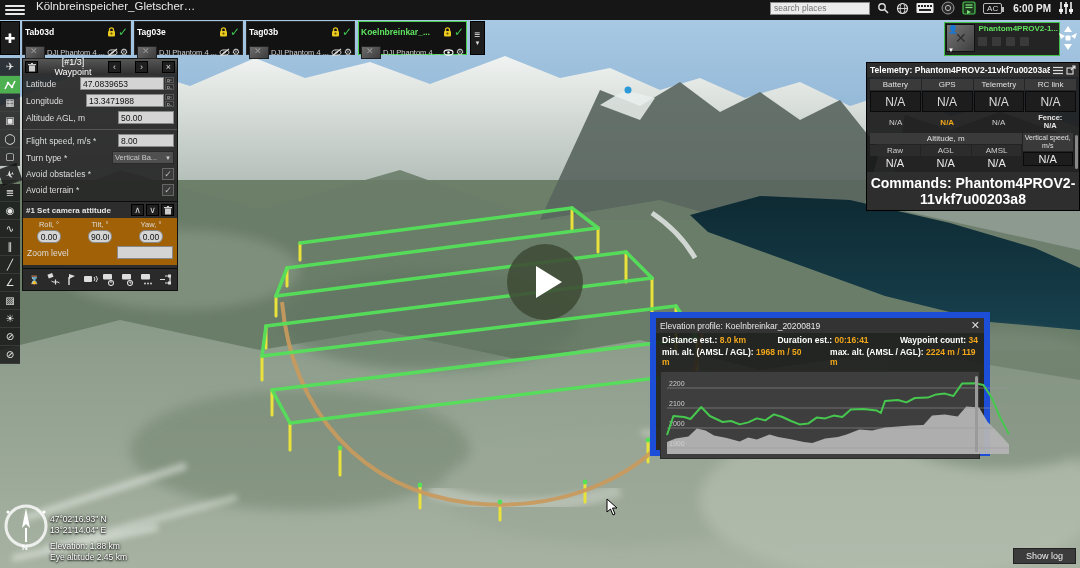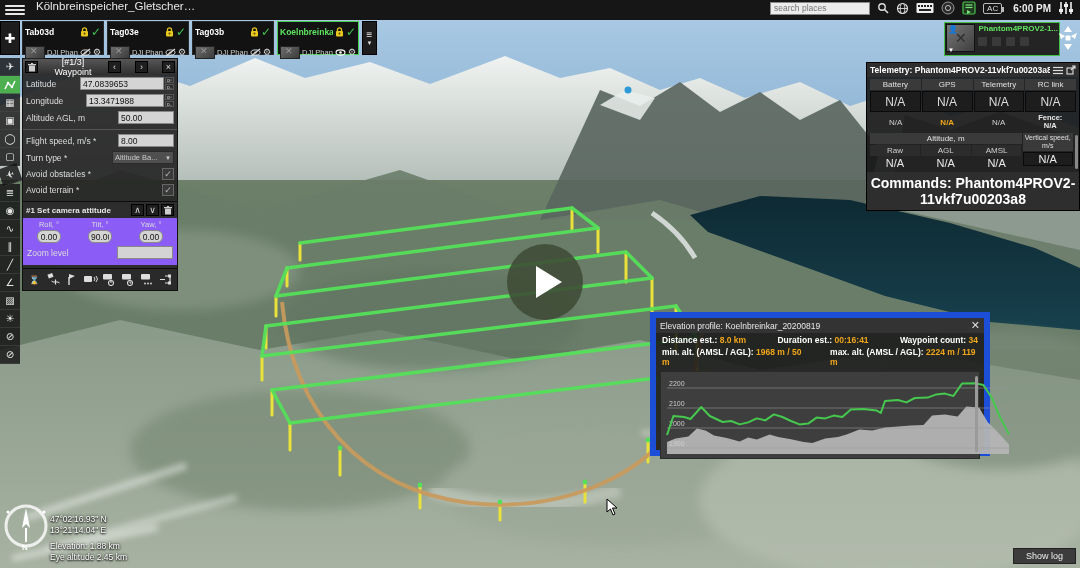--- a/index.html
+++ b/index.html
@@ -15,21 +15,21 @@
   .topbar-right { margin-left:auto; display:flex; align-items:center; gap:7px; padding-right:6px; }
   .searchbox { width:100px; height:13px; background:#ececec; border:1px solid #888; font-size:8.5px; color:#333; padding:0 3px; font-family:inherit; }
   .tb-ic { display:inline-flex; align-items:center; justify-content:center; height:16px; }
   .battery-box { display:flex; align-items:center; color:#ddd; font-size:8px; border:1px solid #bbb; border-radius:2px; padding:0 3px; height:11px; position:relative; }
   .battery-box:after { content:""; position:absolute; right:-3px; top:3px; width:2px; height:5px; background:#bbb; }
   .clock { color:#eee; font-size:10px; font-weight:bold; margin-left:4px; }
 
   
   .tabstrip { position:absolute; left:0; top:20px; height:38px; display:flex; align-items:flex-start; z-index:50; }
   .addveh-btn { width:20px; height:34px; background:#1d1d1d; border:1px solid #000; color:#fff; display:flex; align-items:center; justify-content:center; font-size:13px; font-weight:bold; margin:1px 2px 0 0; cursor:pointer; }
-  .tab { width:82px; height:34px; background:#121212; border:1px solid #2a2a2a; margin:1px 3px 0 0; padding:1px 2px; cursor:pointer; }
+  .tab { width:109px; height:34px; background:#121212; border:1px solid #2a2a2a; margin:1px 3px 0 0; padding:1px 2px; cursor:pointer; }
   .tab.active { border:1.5px solid #47d04f; }
   .tab-top { display:flex; align-items:center; gap:2px; }
   .tab-name { color:#fff; font-size:8.5px; font-weight:bold; flex:1; white-space:nowrap; overflow:hidden; }
   .tab.active .tab-name { color:#5fe45f; }
   .tab-bot { display:flex; align-items:center; gap:2px; margin-top:2px; }
   .tab-thumb { width:20px; height:13px; background:linear-gradient(135deg,#6c6c6c,#3c3c3c); border:1px solid #222; position:relative; }
   .tab-thumb:after { content:"✕"; position:absolute; left:4px; top:-1px; color:#999; font-size:9px; }
   .tab-veh { color:#cfcfcf; font-size:7.5px; flex:1; white-space:nowrap; overflow:hidden; }
   .gear { color:#dcdcdc; font-size:9px; line-height:1; }
   .routeslist-btn { width:15px; height:34px; background:#1d1d1d; border:1px solid #000; margin-top:1px; display:flex; flex-direction:column; align-items:center; justify-content:center; gap:1px; color:#eee; cursor:pointer; }
@@ -53,21 +53,21 @@
   .wrow { display:flex; align-items:center; padding:2px 3px; gap:3px; }
   .wrow .lbl { flex:1; }
   .tin { background:#d4d4d4; color:#111; border:1px solid #888; height:13px; font-size:8.5px; padding:0 2px; font-family:inherit; }
   .coordwrap { display:flex; align-items:stretch; }
   .fmt { display:flex; flex-direction:column; gap:1px; margin-left:1px; }
   .fmt b { width:9px; height:6px; background:#2e2e2e; border:1px solid #555; color:#bbb; font-size:4px; line-height:5px; text-align:center; cursor:pointer; }
   .wsep { height:4px; border-bottom:1px solid #555; margin-bottom:2px; }
   .ddl { width:62px; height:13px; background:#4f4f4f; color:#c9c9c9; font-size:7.5px; display:flex; align-items:center; padding:0 2px; border:1px solid #2a2a2a; cursor:pointer; }
   .ddl .car { margin-left:auto; font-size:6px; }
   .chk { width:12px; height:12px; background:#3a3a3a; border:1px solid #666; color:#b5b5b5; font-size:9px; line-height:11px; text-align:center; cursor:pointer; }
-  .camblock { background:#8b5cf6; border-top:1px solid #0c0c0c; margin-top:3px; padding-bottom:3px; }
+  .camblock { background:#a16207; border-top:1px solid #0c0c0c; margin-top:3px; padding-bottom:3px; }
   .cam-head { display:flex; align-items:center; padding:2px 3px; gap:2px; background:#2d2d2d; }
   .cam-title { flex:1; font-size:8px; font-weight:bold; color:#e5e5e5; }
   .cam-cols { display:flex; justify-content:space-between; padding:2px 4px 0 4px; }
   .cam-col { width:44px; text-align:center; }
   .cam-col .cl { font-size:7.5px; color:#ddd; margin-bottom:1px; }
   .cam-col .tin { width:24px; text-align:center;border-radius:6px; }
   .zoomrow { display:flex; align-items:center; padding:3px 4px; }
   .zoomrow .lbl { flex:1; }
   .actrow { display:flex; align-items:center; justify-content:space-between; background:#2a2a2a; border-top:1px solid #0c0c0c; margin-top:3px; padding:3px 4px; }
   .actrow .ai { width:15px; height:15px; display:flex; align-items:center; justify-content:center; color:#e0e0e0; cursor:pointer; }
@@ -469,21 +469,21 @@
       <input class="tin" style="width: 56px;" value="50.00">
     </div>
     <div class="wsep"></div>
     <div class="wrow">
       <span class="lbl">Flight speed, m/s *</span>
       <input class="tin" style="width: 56px;" value="8.00">
     </div>
     <div class="wrow">
       <span class="lbl">Turn type *</span>
       <span class="ddl">
-          <span>Altitude Ba...</span>
+          <span>Vertical Ba...</span>
           <span class="car">▼</span>
         </span>
     </div>
     <div class="wrow">
       <span class="lbl">Avoid obstacles *</span>
       <span class="chk">✓</span>
     </div>
     <div class="wrow">
       <span class="lbl">Avoid terrain *</span>
       <span class="chk">✓</span>

